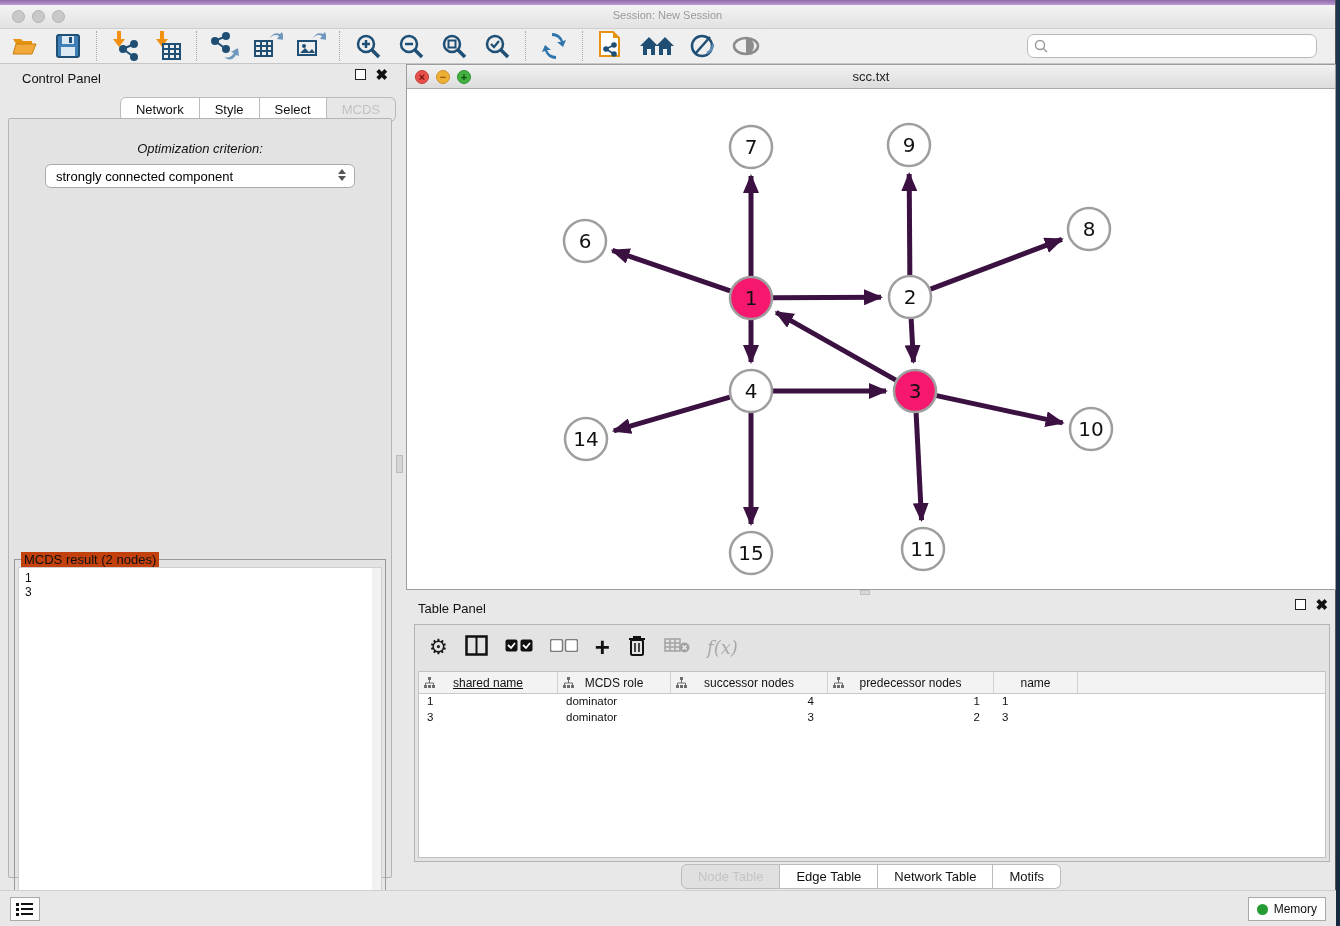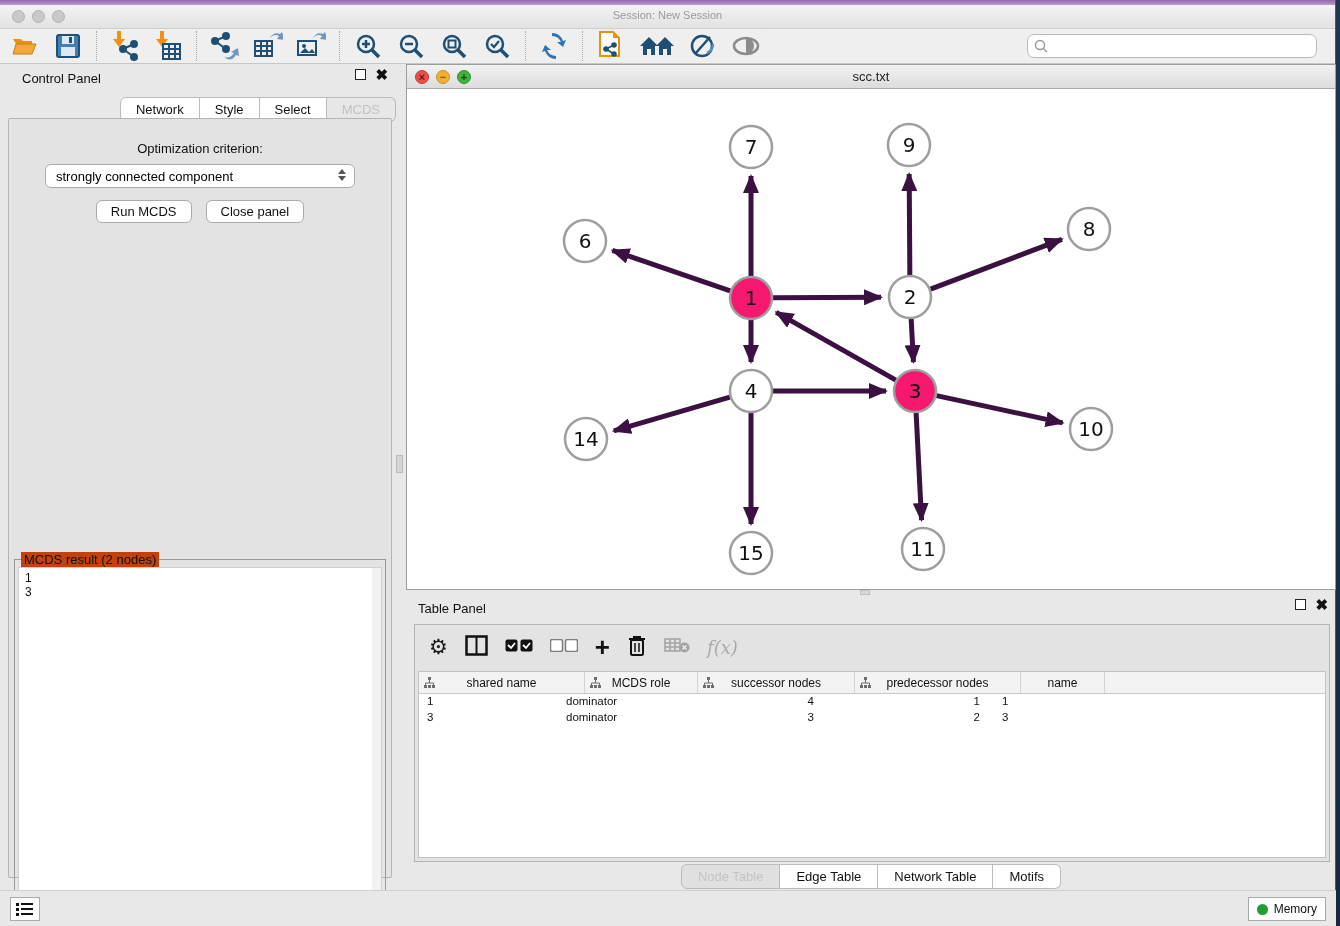--- a/index.html
+++ b/index.html
@@ -40,21 +40,21 @@
 
   .seg-tabs { position:absolute; top:31px; left:0; width:100%; display:flex; justify-content:flex-end; }
   .seg-tab { font-size:13px; padding:4px 15px; background:#fff; color:#111;
     border:1px solid #bbb; border-left:none; }
   .seg-tab:first-child { border-left:1px solid #bbb; border-radius:6px 0 0 6px; }
   .seg-tab:last-child { border-radius:0 6px 6px 0; }
   .seg-tab.selected { background:#e7e7e7; color:#c2c2c2; }
 
   .cp-content { position:absolute; left:8px; top:52px; width:384px; height:760px;
     background:#e3e3e3; border:1px solid #b4b4b4; border-radius:2px; }
-  .opt-label { margin-top:22px; text-align:center; font-size:13px; color:#111; }
+  .opt-label { margin-top:22px; text-align:center; font-size:13px; color:#111;font-style:italic; }
   .criterion-select { position:relative; margin:8px auto 0; width:310px; height:24px;
     background:#fff; border:1px solid #ababab; border-radius:6px;
     font-size:13px; display:flex; align-items:center; padding-left:10px; }
   .stepper { position:absolute; right:8px; top:4px; display:flex; flex-direction:column; gap:2px; }
   .tri-up { width:0; height:0; border-left:4px solid transparent; border-right:4px solid transparent;
     border-bottom:5px solid #555; }
   .tri-down { width:0; height:0; border-left:4px solid transparent; border-right:4px solid transparent;
     border-top:5px solid #555; }
   .btn-row { margin-top:12px; display:flex; justify-content:center; gap:14px; }
   .mac-btn { min-width:94px; height:23px; background:#fff; border:1px solid #ababab;
@@ -313,24 +313,20 @@
       <span class="seg-tab selected">MCDS</span>
     </div>
     <div class="cp-content">
       <div class="opt-label">Optimization criterion:</div>
       <div class="criterion-select">
         <span>strongly connected component</span>
         <span class="stepper">
           <span class="tri-up"></span>
             <span class="tri-down"></span>
         </span>
-      </div>
-      <div class="btn-row">
-        <button class="mac-btn">Run MCDS</button>
-        <button class="mac-btn">Close panel</button>
       </div>
       <div class="result-group">
         <span class="result-title">MCDS result (2 nodes)</span>
         <div class="result-box" id="result-box">1
 3</div>
         <div class="result-scroll"></div>
       </div>
     </div>
   </div>
   <div class="v-splitter-knob"></div>
@@ -468,21 +464,21 @@
                 <line x1="11" y1="2" x2="11" y2="14"></line>
               </g>
               <circle cx="20.5" cy="10.5" r="5" fill="#555"></circle>
               <path d="M18.5 8.5 l4 4 M22.5 8.5 l-4 4" stroke="#fff" stroke-width="1.4"></path>
             </svg>
         </span>
         <span class="fx-label">f(x)</span>
       </div>
       <div class="tp-table">
         <div class="thead-row" id="thead-row">
-            <div class="th" style="width: 166px;">
+            <div class="th" style="width: 139px; text-decoration: underline;">
               <svg class="tree-ic" width="11" height="11" viewBox="0 0 11 11">
                 <g stroke="#6d6d6d" stroke-width="1">
                   <line x1="5.5" y1="2" x2="5.5" y2="6"></line>
                   <line x1="1.5" y1="6" x2="9.5" y2="6"></line>
                   <line x1="1.5" y1="6" x2="1.5" y2="8"></line>
                   <line x1="9.5" y1="6" x2="9.5" y2="8"></line>
                 </g>
                 <g fill="#6d6d6d">
                   <rect x="4" y="0" width="3" height="3"></rect>
                   <rect x="0" y="8" width="3" height="3"></rect>

